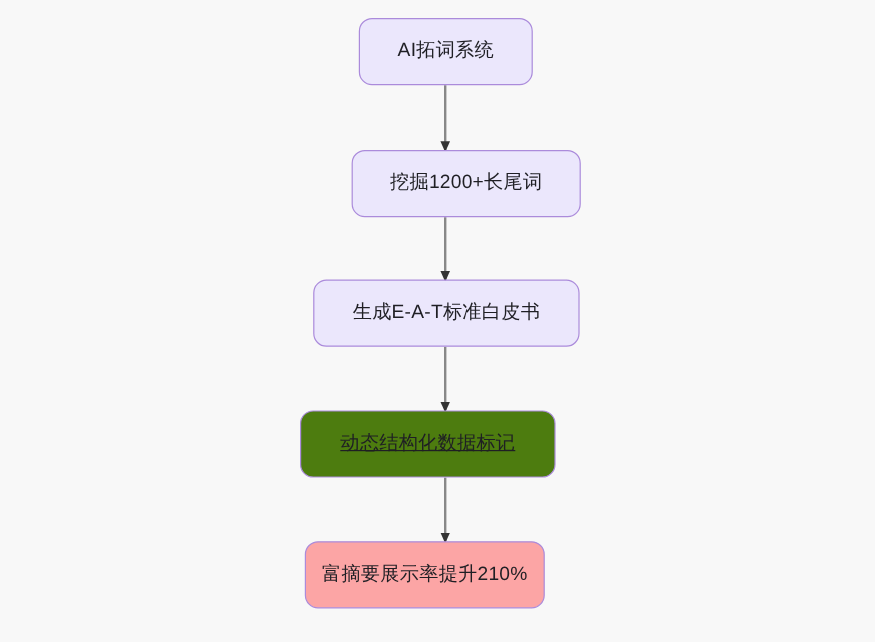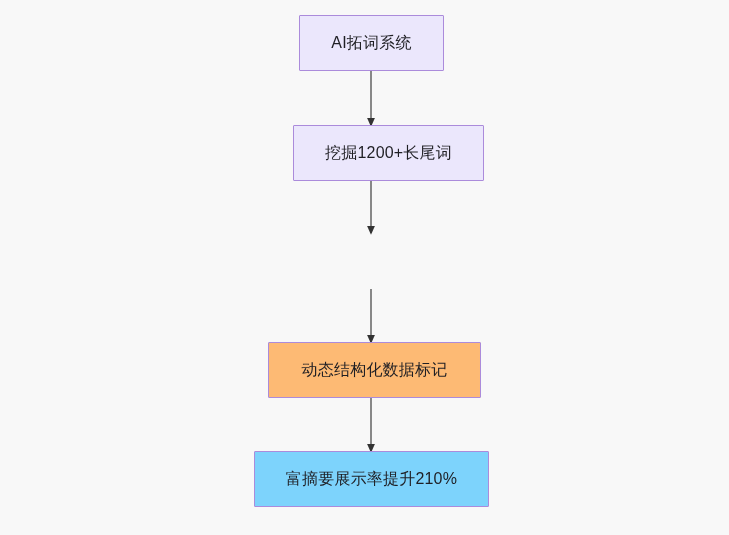--- a/index.html
+++ b/index.html
@@ -25,21 +25,21 @@
     height: 535px;
   }
 
   .node {
     position: absolute;
     display: flex;
     align-items: center;
     justify-content: center;
     background: #ebe7fc;
     border: 1.4px solid #ab8bdb;
-    border-radius: 1px;
+    border-radius: 11px;
     color: #1f1f24;
     font-size: 16px;
     line-height: 1.2;
     letter-spacing: 0.2px;
     white-space: nowrap;
     text-align: center;
     z-index: 2;
   }
 
   .edge-layer {
@@ -71,22 +71,25 @@
   </svg>
 
   <div class="node" style="left: 299px; top: 15px; width: 145px; height: 56px; background: rgb(235, 231, 252); border-color: rgb(171, 139, 219); color: rgb(31, 31, 36);">
     <span>AI拓词系统</span>
   </div>
 
   <div class="node" style="left: 293px; top: 125px; width: 191px; height: 56px; background: rgb(235, 231, 252); border-color: rgb(171, 139, 219); color: rgb(31, 31, 36);">
     <span>挖掘1200+长尾词</span>
   </div>
 
+  <div class="node" style="left: 261px; top: 233px; width: 222px; height: 56px; background: rgb(235, 231, 252); border-color: rgb(171, 139, 219); color: rgb(31, 31, 36);">
+    <span>生成E-A-T标准白皮书</span>
+  </div>
 
-  <div class="node" style="left: 268px; top: 342px; width: 213px; height: 56px; background: #fdba74; border-color: rgb(171, 139, 219); color: rgb(31, 31, 36);">
+  <div class="node" style="left: 250px; top: 342px; width: 213px; height: 56px; background: #4d7c0f; border-color: rgb(171, 139, 219); color: rgb(31, 31, 36); text-decoration: underline;">
     <span>动态结构化数据标记</span>
   </div>
 
-  <div class="node" style="left: 254px; top: 451px; width: 235px; height: 56px; background: #7dd3fc; border-color: rgb(171, 139, 219); color: rgb(31, 31, 36); justify-content: center;">
+  <div class="node" style="left: 254px; top: 451px; width: 200px; height: 56px; background: #fca5a5; border-color: rgb(171, 139, 219); color: rgb(31, 31, 36); justify-content: center;">
     <span>富摘要展示率提升210%</span>
   </div>
 
 </div>
 
 </body></html>

